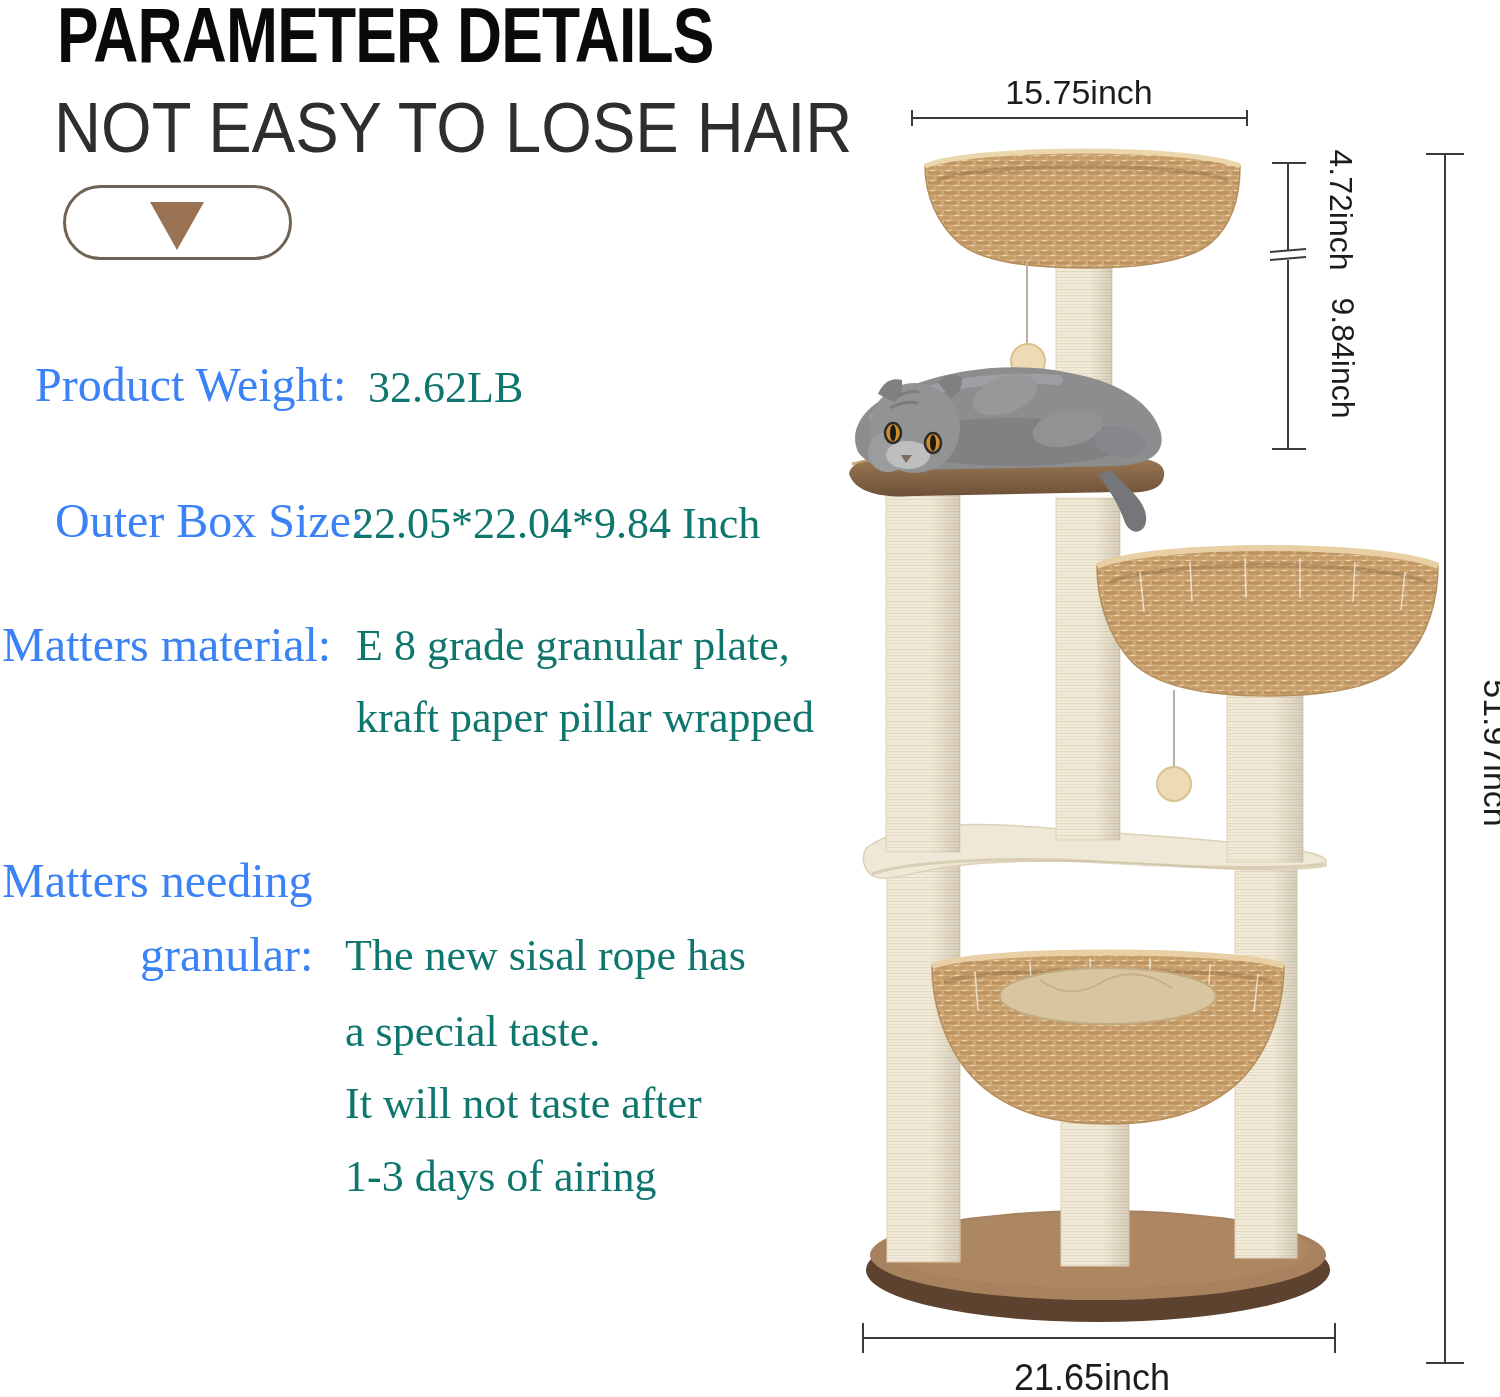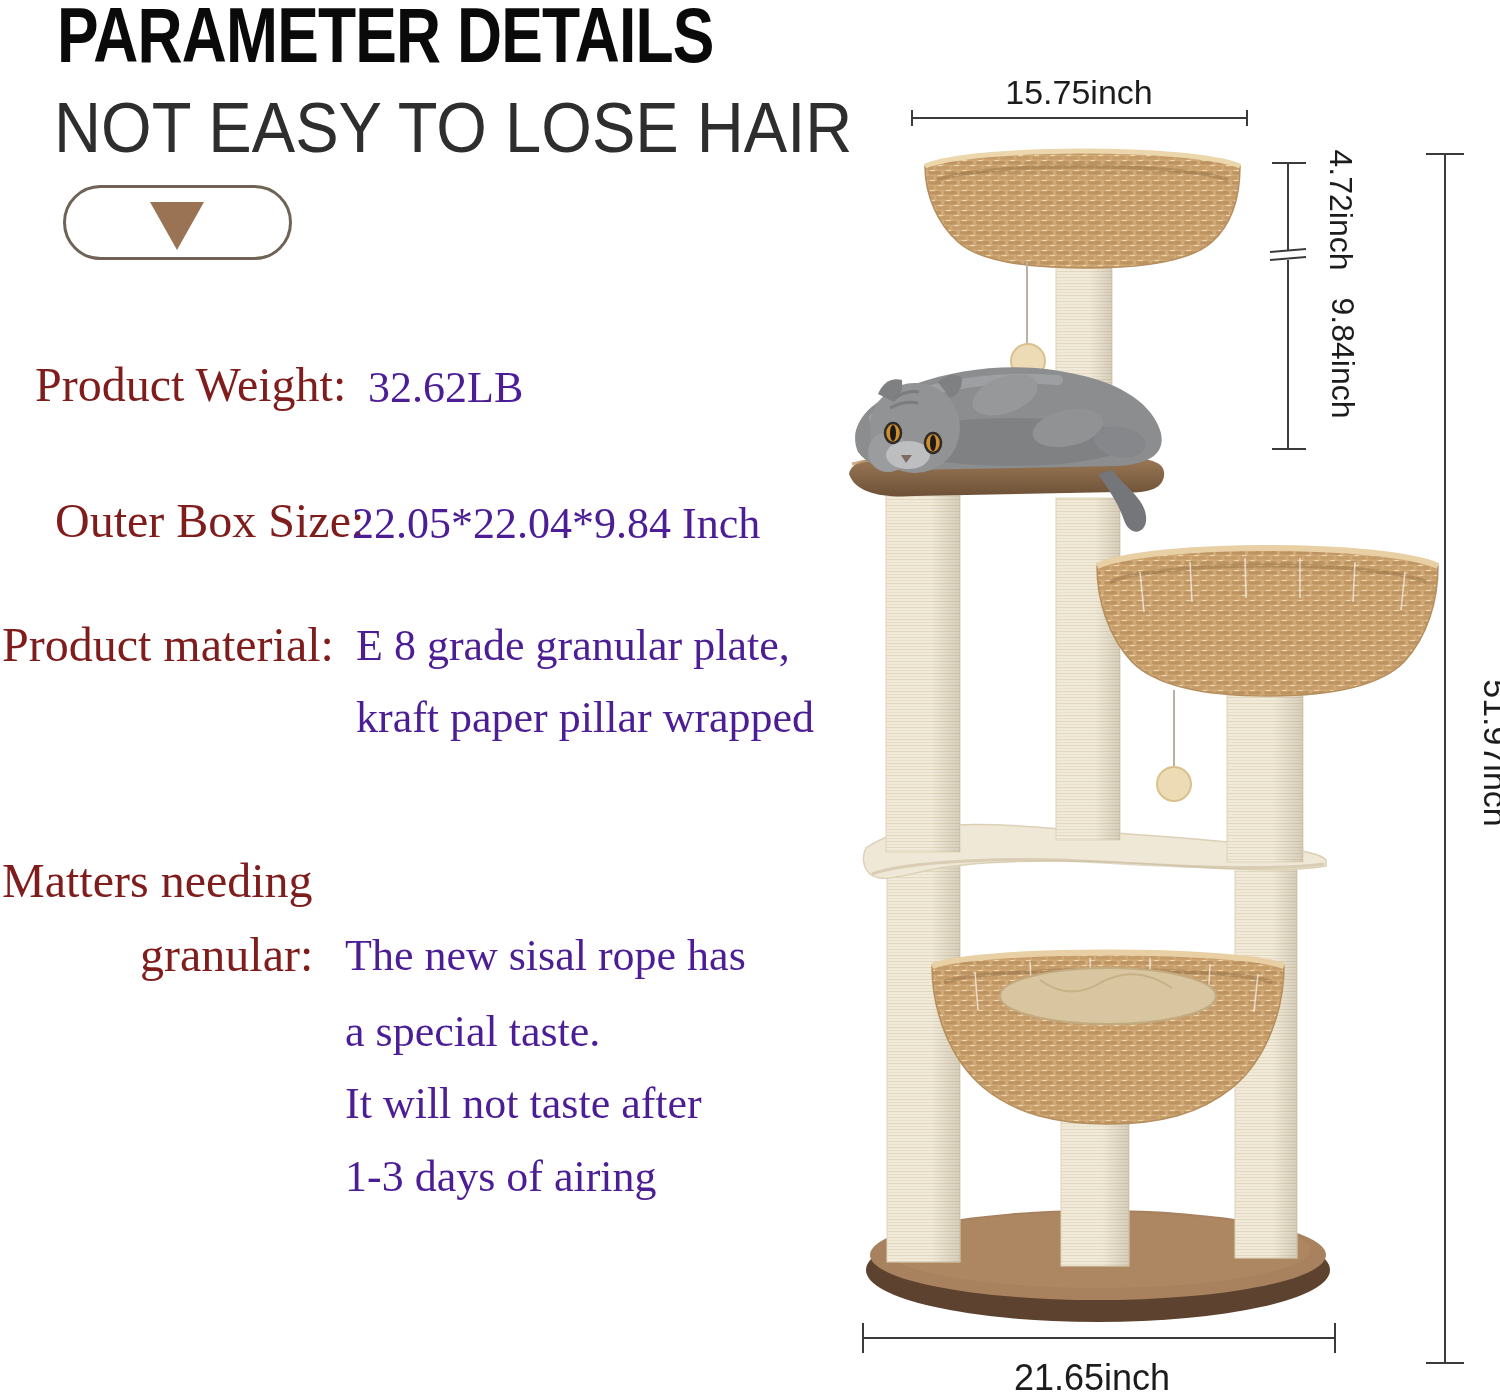--- a/index.html
+++ b/index.html
@@ -17,22 +17,22 @@
   }
   .pill{
     position:absolute;left:63px;top:185px;width:223px;height:69px;
     border:3px solid #6e6354;border-radius:38px;background:#ffffff;
   }
   .tri{
     position:absolute;left:84px;top:14px;width:0;height:0;
     border-left:27px solid transparent;border-right:27px solid transparent;
     border-top:48px solid #9a7355;
   }
-  .slabel{font-family:"Liberation Serif",serif;font-size:48px;color:#7f1d1d;line-height:1;white-space:nowrap;}
-  .svalue{font-family:"Liberation Serif",serif;font-size:44px;color:#4c1d95;line-height:1;white-space:nowrap;}
+  .slabel{font-family:"Liberation Serif",serif;font-size:48px;color:#3b82f6;line-height:1;white-space:nowrap;}
+  .svalue{font-family:"Liberation Serif",serif;font-size:44px;color:#0f766e;line-height:1;white-space:nowrap;}
   svg text{font-family:"Liberation Sans",sans-serif;fill:#1c1c1c;}
   .dim-line{stroke:#3b3b3b;stroke-width:2;fill:none;}
 </style>
 </head>
 <body>
 
 <div class="canvas">
 
   <div class="abs title" style="left:57px;top:-4px;">PARAMETER DETAILS</div>
   <div class="abs subtitle" style="left:54px;top:93px;">NOT EASY TO LOSE HAIR</div>
@@ -40,21 +40,21 @@
   <div class="pill">
     <div class="tri"></div>
   </div>
 
   <div class="abs slabel" style="left:35px;top:361px;">Product Weight:</div>
   <div class="abs svalue" style="left:368px;top:366px;">32.62LB</div>
 
   <div class="abs slabel" style="left:55px;top:497px;">Outer Box Size:</div>
   <div class="abs svalue" style="left:352px;top:502px;">22.05*22.04*9.84 Inch</div>
 
-  <div class="abs slabel" style="left:2px;top:621px;">Product material:</div>
+  <div class="abs slabel" style="left:2px;top:621px;">Matters material:</div>
   <div class="abs svalue" style="left:356px;top:624px;">E 8 grade granular plate,</div>
   <div class="abs svalue" style="left:356px;top:696px;">kraft paper pillar wrapped</div>
 
   <div class="abs slabel" style="left:2px;top:857px;">Matters needing</div>
   <div class="abs slabel" style="left:140px;top:931px;">granular:</div>
   <div class="abs svalue" style="left:345px;top:934px;">The new sisal rope has</div>
   <div class="abs svalue" style="left:345px;top:1010px;">a special taste.</div>
   <div class="abs svalue" style="left:345px;top:1082px;">It will not taste after</div>
   <div class="abs svalue" style="left:345px;top:1155px;">1-3 days of airing</div>
 

